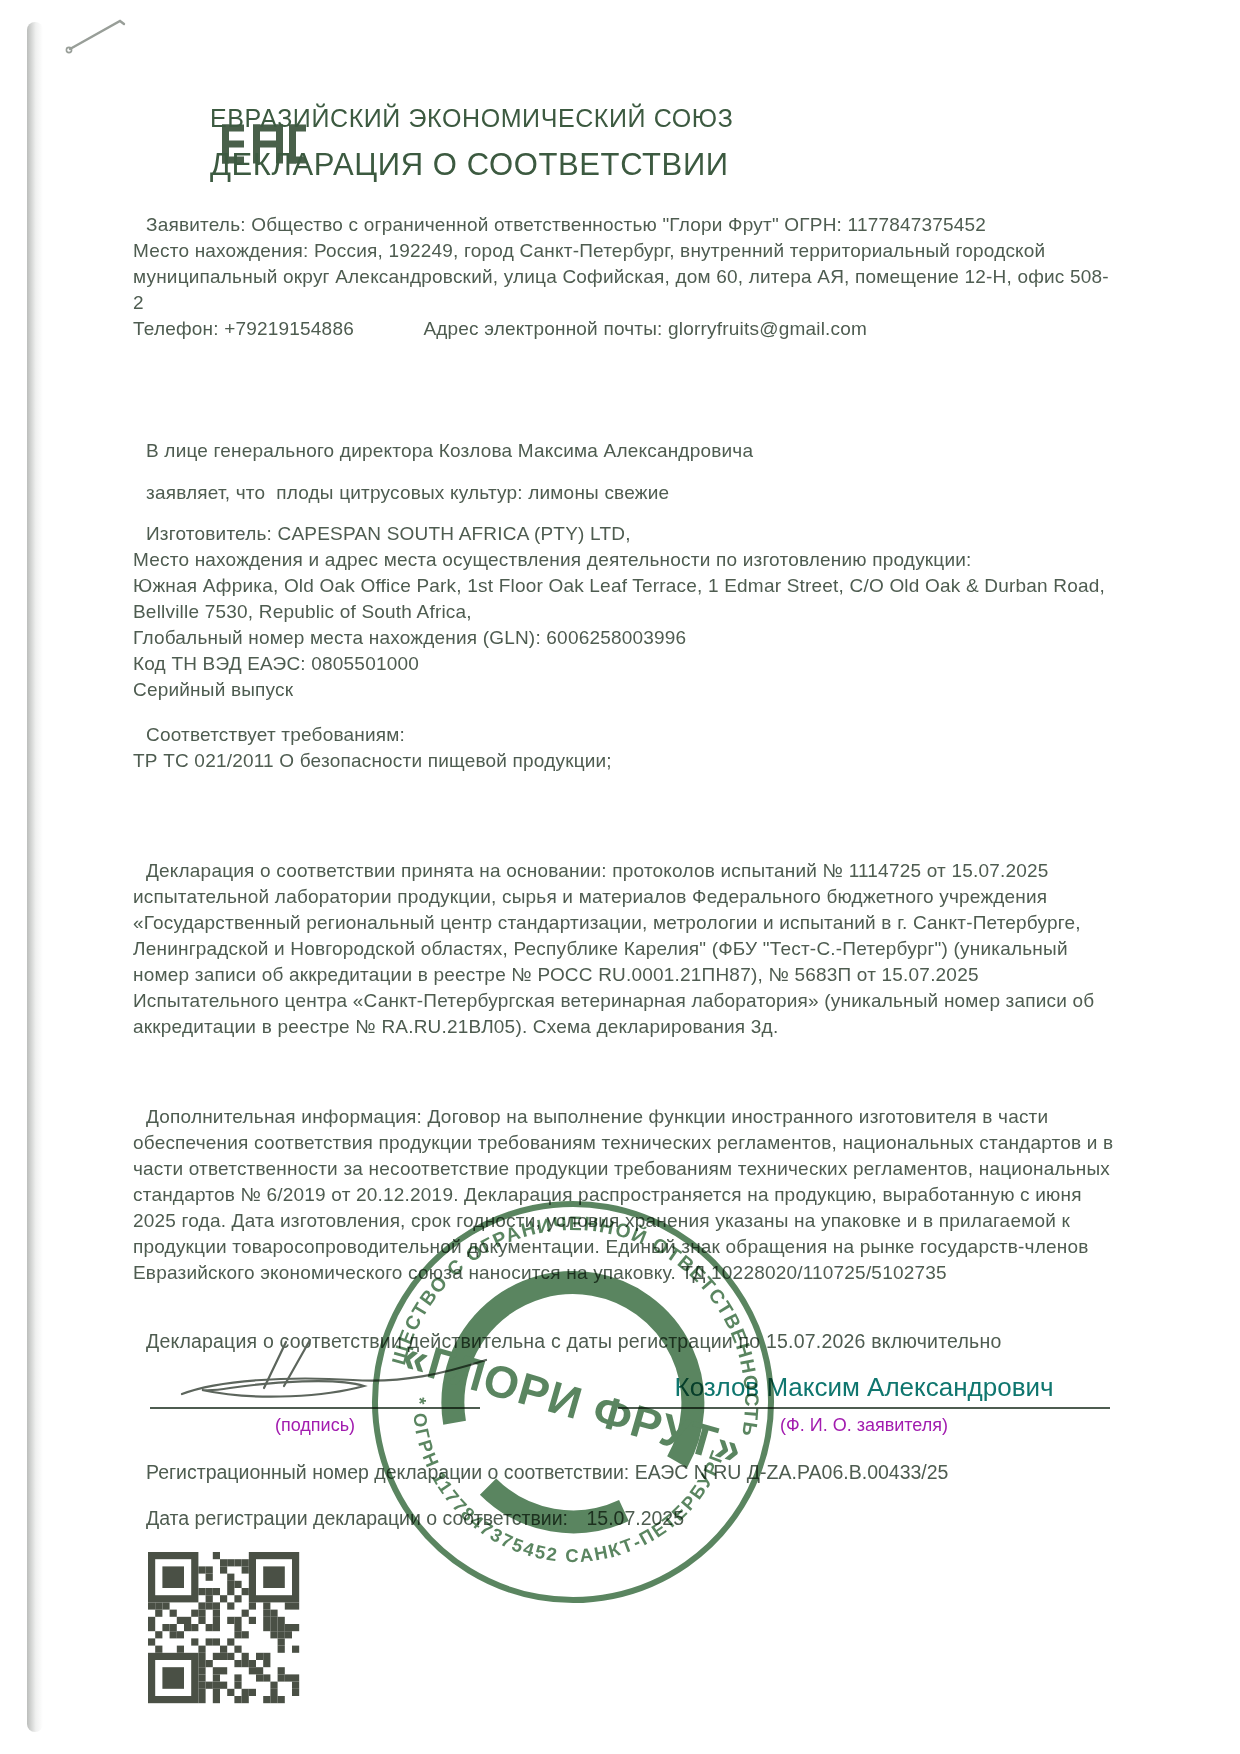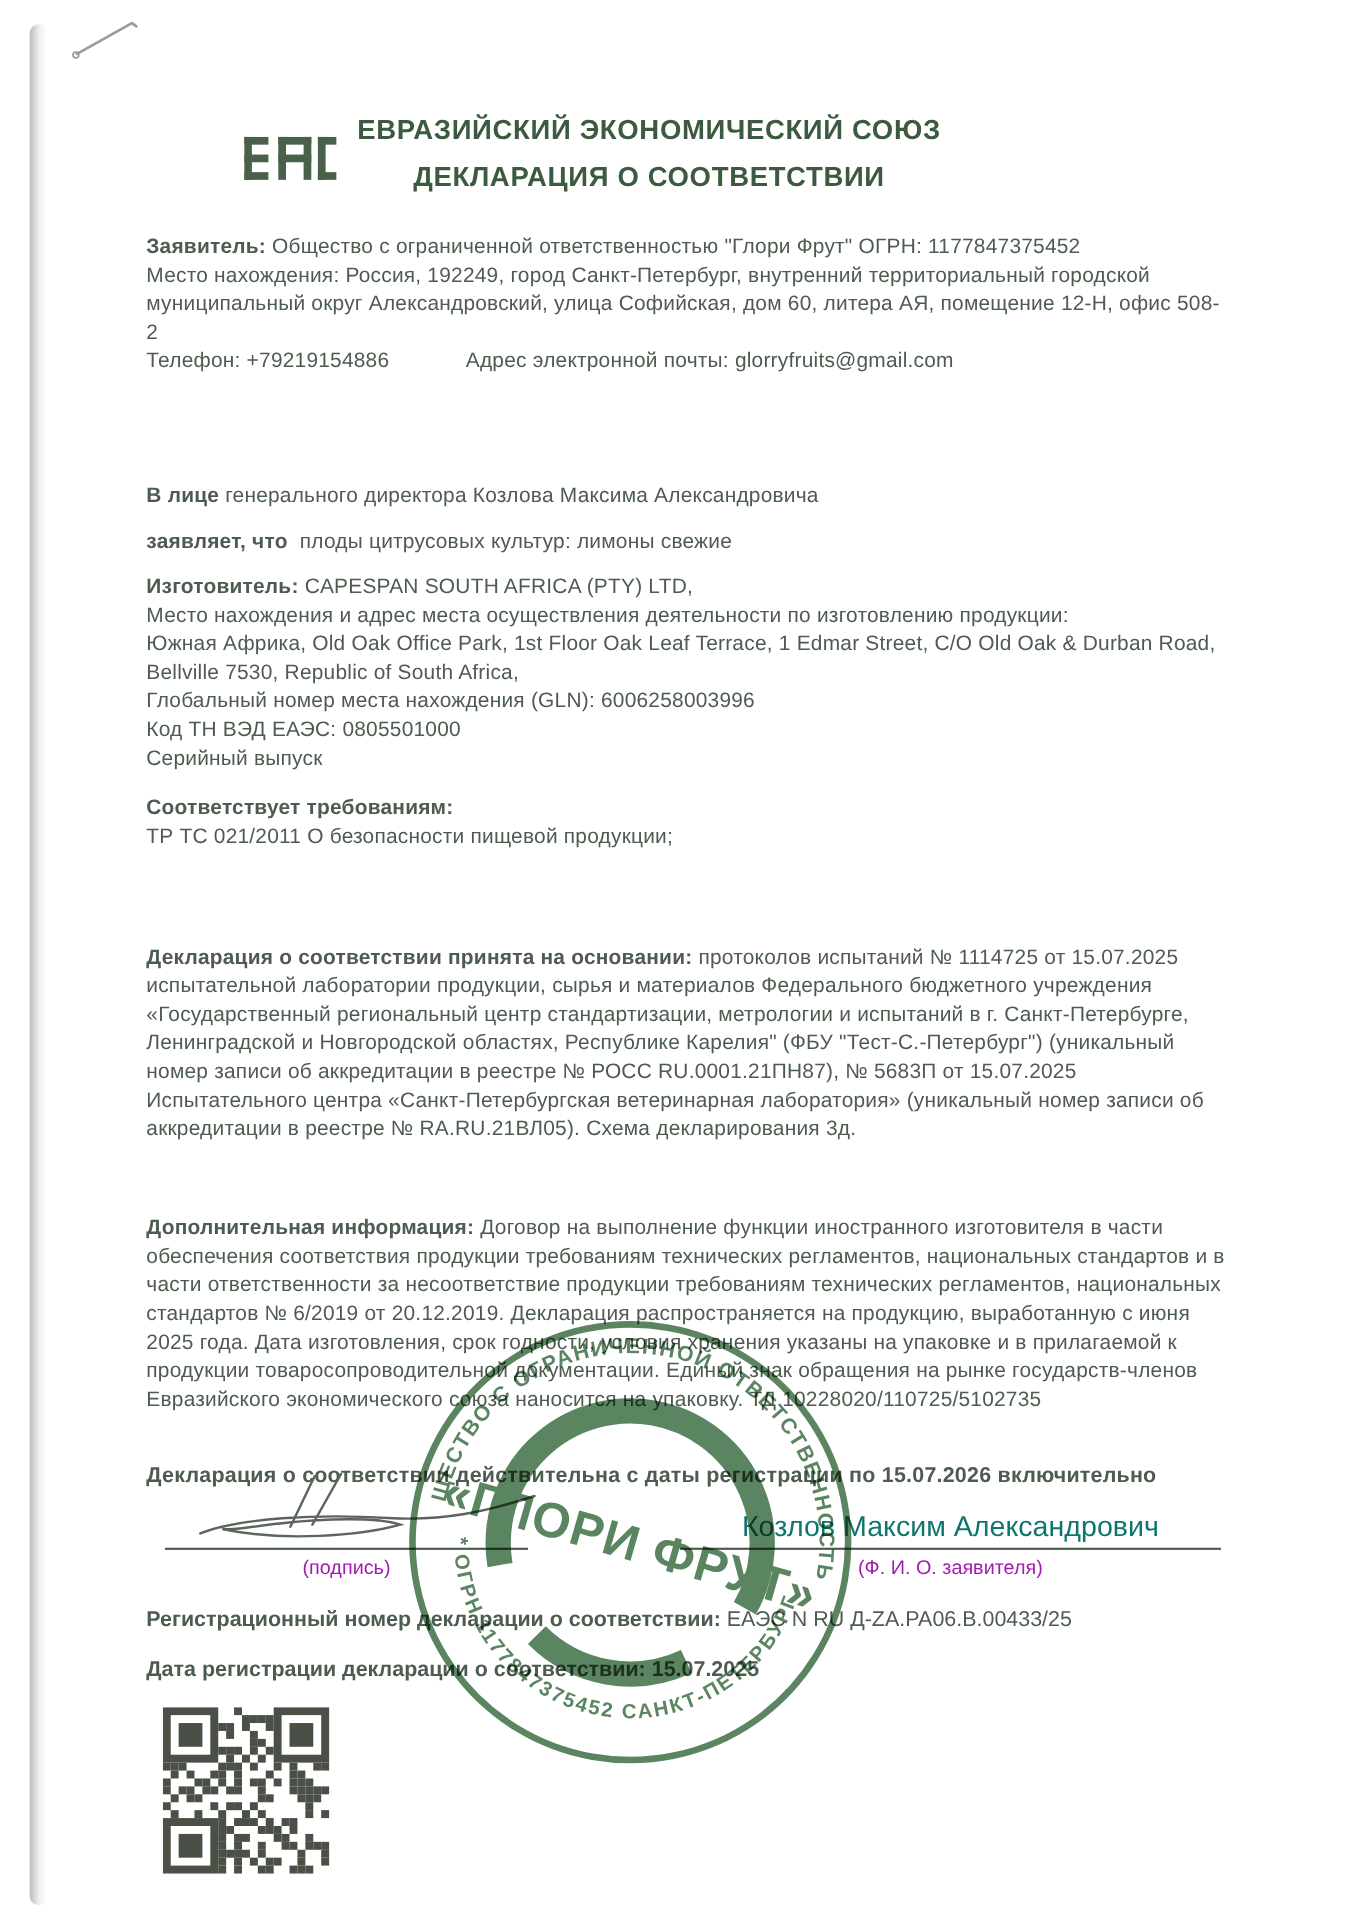--- a/index.html
+++ b/index.html
@@ -6,27 +6,27 @@
   body{
     width:1240px;height:1754px;position:relative;overflow:hidden;
     font-family:"Liberation Sans", sans-serif;color:#4e5c50;
   }
   .abs{position:absolute;}
   p{margin:0;}
   .block{
     position:absolute;left:133px;width:986px;
     font-size:19px;line-height:26px;letter-spacing:0.2px;color:#4e5c50;
   }
-  .bold{font-weight:bold;}
+  .bold{font-weight:normal;margin-left:13px;}
   .title{
-    position:absolute;left:210px;width:760px;text-align:center;
-    font-weight:bold;color:#3c5a40;letter-spacing:0.6px;
+    position:absolute;left:210px;width:760px;
+    font-weight:normal;color:#3c5a40;letter-spacing:0.6px;
   }
   .title1{top:104px;font-size:25px;}
-  .title2{top:147px;font-size:25px;}
+  .title2{top:147px;font-size:31px;}
   .sig-line{position:absolute;border-top:2px solid #4e5c50;height:0;}
   .caption{position:absolute;text-align:center;font-size:18px;color:#a21caf;}
   .holder{position:absolute;text-align:center;font-size:26px;color:#0f766e;}
   .reg-line{position:absolute;left:133px;width:1000px;font-size:19.5px;color:#4e5c50;}
   .stamp{mix-blend-mode:multiply;}
   .scan-band{
     position:absolute;left:27px;top:22px;width:16px;height:1710px;
     background:linear-gradient(to right, rgba(120,124,120,0.5), rgba(170,174,170,0.18) 55%, rgba(255,255,255,0));
     border-radius:8px;
   }

